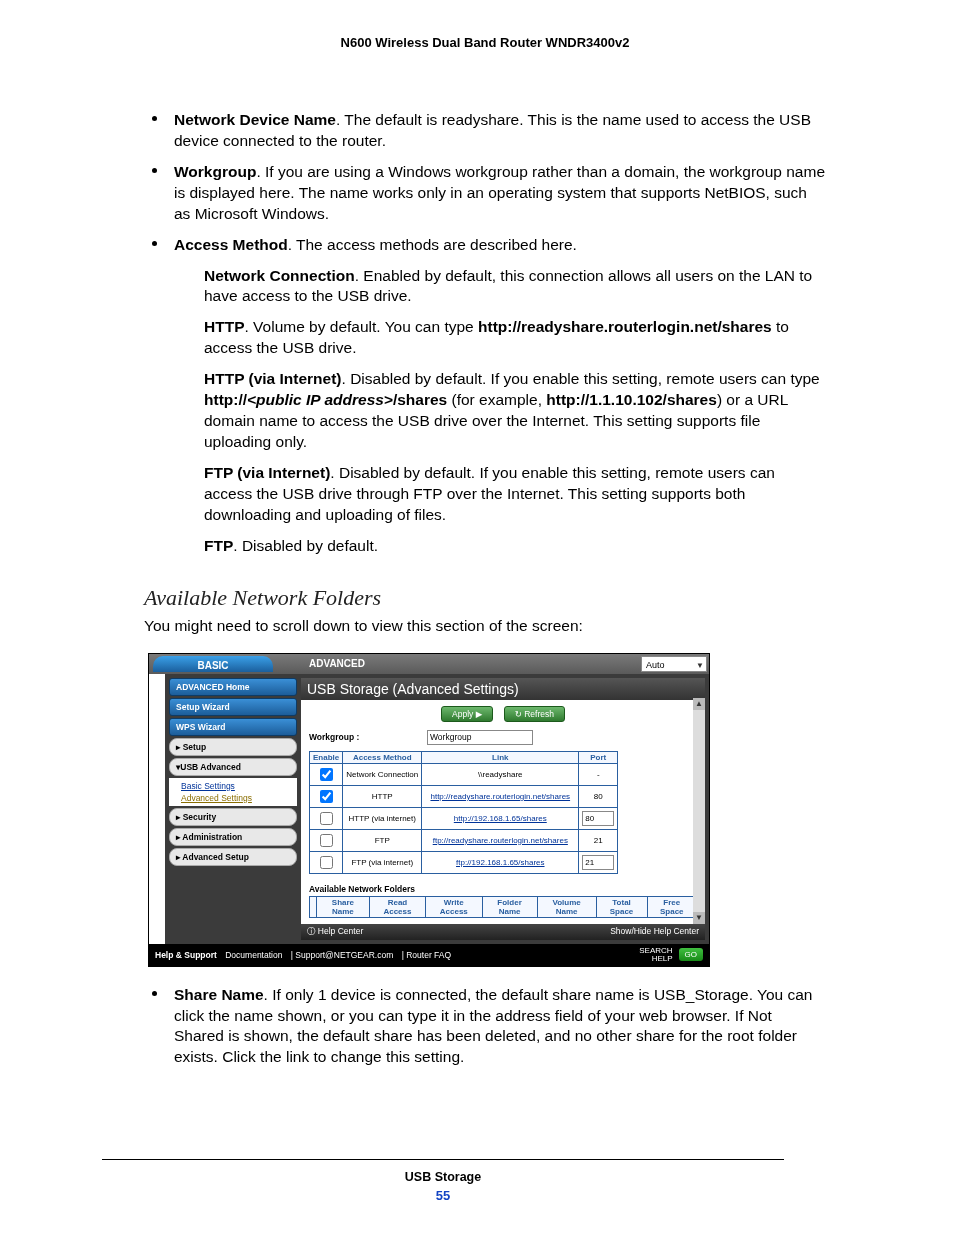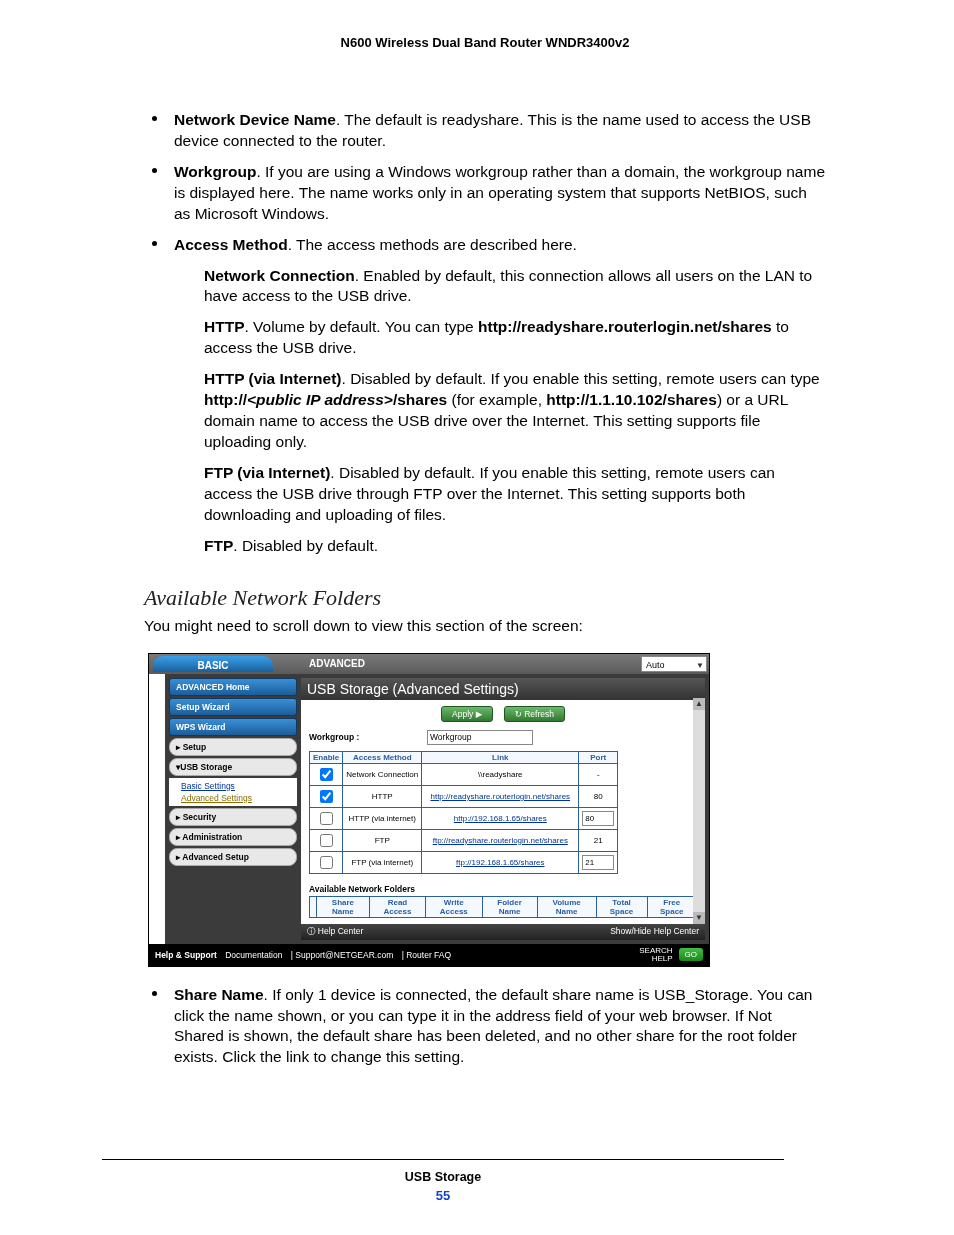--- a/index.html
+++ b/index.html
@@ -316,21 +316,21 @@
       <div class="spacer"></div>
       <div class="auto">Auto</div>
     </div>
 
     <div class="figbody">
       <div class="sidebar">
         <div class="sb-item">ADVANCED Home</div>
         <div class="sb-item">Setup Wizard</div>
         <div class="sb-item">WPS Wizard</div>
         <div class="sb-plain">▸ Setup</div>
-        <div class="sb-plain">▾USB Storage</div>
+        <div class="sb-plain">▾USB Advanced</div>
         <div class="sb-sub">
           <a>Basic Settings</a>
           <span class="active">Advanced Settings</span>
         </div>
         <div class="sb-plain">▸ Security</div>
         <div class="sb-plain">▸ Administration</div>
         <div class="sb-plain">▸ Advanced Setup</div>
       </div>
 
       <div class="mainpane">

